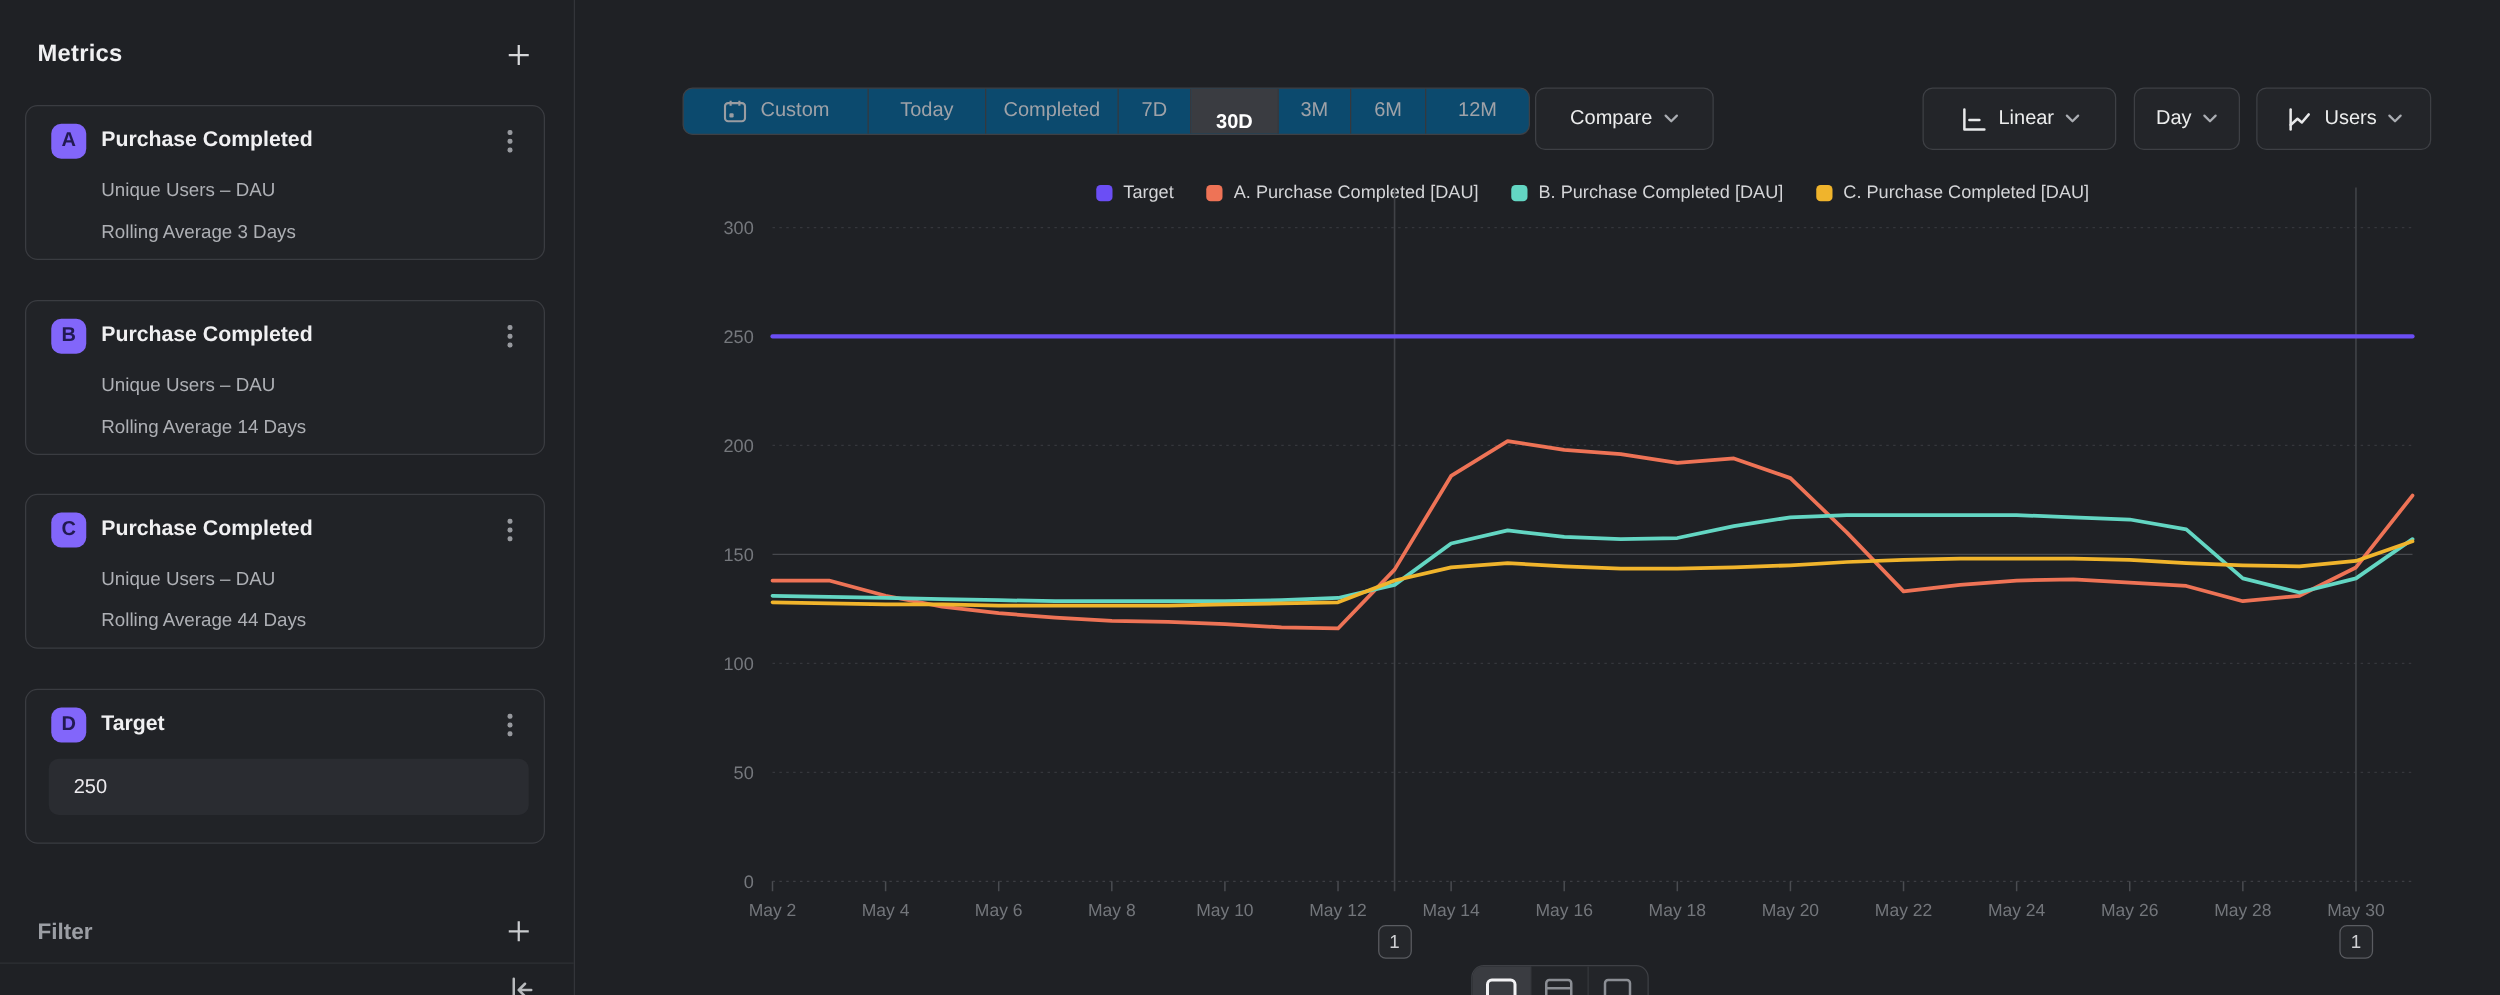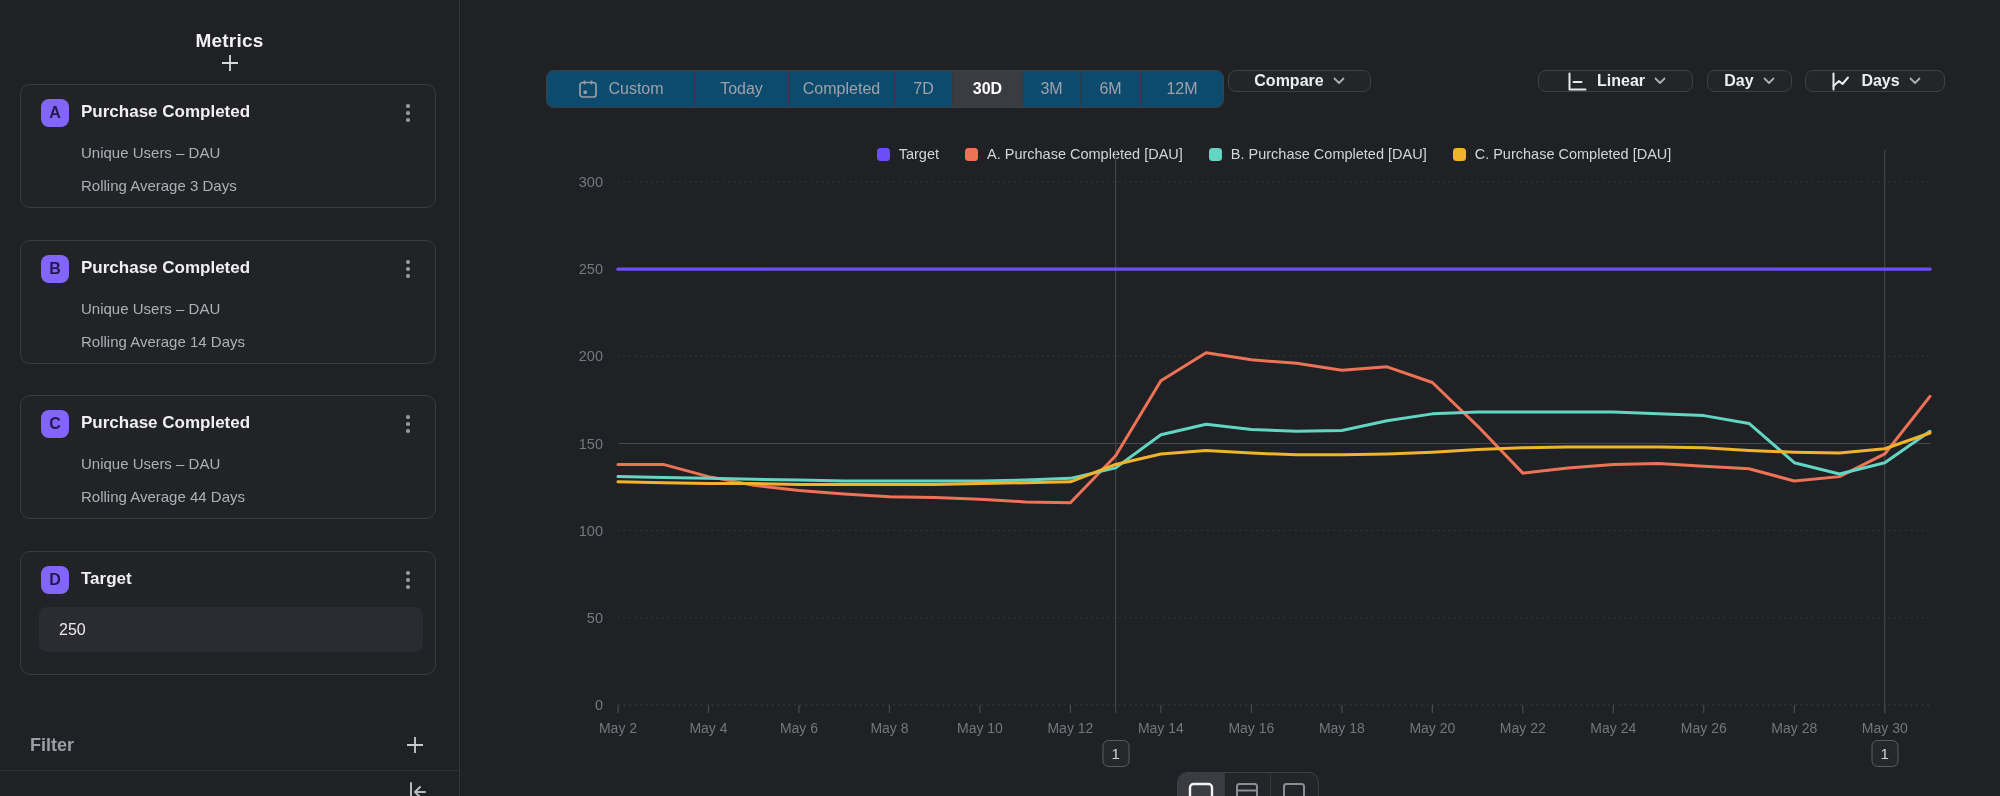--- a/index.html
+++ b/index.html
@@ -6,41 +6,41 @@
   html,body { width:2000px; height:796px; overflow:hidden; }
   body {
     position:relative;
     background:#1f2125;
     font-family:"Liberation Sans","DejaVu Sans",sans-serif;
     color:#ececee;
     -webkit-font-smoothing:antialiased;
   }
   
   .sidebar { position:absolute; left:0; top:0; width:460px; height:796px; border-right:1px solid #33353a; background:#1f2125; }
-  .sidebar-header { position:absolute; left:30px; right:30px; top:30px; height:28px; display:flex; align-items:center; justify-content:space-between;flex-direction:column; }
+  .sidebar-header { position:absolute; left:30px; right:30px; top:30px; height:28px; display:flex; align-items:center; justify-content:space-between; }
   .sidebar-title { font-size:19px; font-weight:700; color:#f0f0f2; letter-spacing:.2px; }
   .icon-btn { width:28px; height:28px; display:flex; align-items:center; justify-content:center; cursor:pointer; background:none; border:none; }
   .metric-card { position:absolute; left:20px; width:416px; height:124px; border:1px solid #3a3c41; border-radius:10px; background:#212327; }
   .badge { position:absolute; left:20px; top:14px; width:28px; height:28px; border-radius:8px; background:#8266fa; color:#221a52; font-size:16px; font-weight:700; display:flex; align-items:center; justify-content:center; }
   .card-title { position:absolute; left:60px; top:17px; font-size:17px; font-weight:700; color:#f0f0f2; }
   .kebab { position:absolute; right:14px; top:14px; width:26px; height:28px; display:flex; flex-direction:column; align-items:center; justify-content:center; gap:3.5px; cursor:pointer; background:none; border:none; }
   .kebab i { width:3.5px; height:3.5px; border-radius:50%; background:#97999e; display:block; }
   .card-sub1 { position:absolute; left:60px; top:59px; font-size:15px; color:#aeb0b5; }
   .card-sub2 { position:absolute; left:60px; top:92px; font-size:15px; color:#aeb0b5; }
   .target-input { position:absolute; left:18px; top:55px; width:384px; height:45px; border-radius:8px; background:#2a2c31; border:none; color:#eceaee; font-size:16px; padding:0 20px; font-family:inherit; outline:none; }
   .filter-row { position:absolute; left:30px; right:30px; top:730px; height:30px; display:flex; align-items:center; justify-content:space-between; }
   .filter-label { font-size:18px; font-weight:700; color:#9b9ea4; }
   .sidebar-divider { position:absolute; left:0; right:0; top:770px; height:1px; background:#2e3034; }
   .collapse-btn { position:absolute; right:30px; top:779px; background:none; border:none; cursor:pointer; }
   
   .seg-control { position:absolute; left:546px; top:70px; height:38px; display:flex; border:1px solid #3e4045; border-radius:8px; background:#0c4a6e; overflow:hidden; }
   .seg { height:100%; display:flex; align-items:center; justify-content:center; gap:9px; font-size:16px; color:#9fa2a8; border-right:1px solid #36383d; cursor:pointer; background:none; border-top:none; border-bottom:none; border-left:none; font-family:inherit; }
   .seg:last-child { border-right:none; }
-  .seg.selected { background:#3a3c41; color:#ffffff; font-weight:700; }
-  .tool-btn { position:absolute; top:70px; height:22px; display:flex; align-items:center; justify-content:center; gap:9px; border:1px solid #3e4045; border-radius:8px; background:#232529; color:#eceded; font-size:16px; font-weight:700; cursor:pointer; font-family:inherit; }
+  .seg.selected { background:#3a3c41; color:#ffffff; font-weight:700;align-items:flex-end; }
+  .tool-btn { position:absolute; top:70px; height:50px; display:flex; align-items:center; justify-content:center; gap:9px; border:1px solid #3e4045; border-radius:8px; background:#232529; color:#eceded; font-size:16px; font-weight:400; cursor:pointer; font-family:inherit; }
   
   .chart-svg { position:absolute; left:460px; top:0; }
   .legend { position:absolute; left:618px; top:146px; width:1312px; display:flex; justify-content:center; gap:26px; }
   .legend-item { display:flex; align-items:center; gap:9px; }
   .legend-swatch { width:13px; height:13px; border-radius:3.5px; }
   .legend-label { font-size:14.5px; color:#d4d5d8; }
   .annotation-badge { position:absolute; top:740px; width:27px; height:27px; transform:translateX(-50%); border:1px solid #5a5c61; border-radius:6px; background:#25272b; color:#cfd0d3; font-size:15px; display:flex; align-items:center; justify-content:center; cursor:pointer; }
   
   .view-switcher { position:absolute; left:1177px; top:772px; height:42px; display:flex; border:1px solid #3e4045; border-radius:10px; background:#232529; overflow:hidden; }
   .view-seg { width:46.6px; height:100%; display:flex; align-items:flex-start; justify-content:center; padding-top:9px; border-right:1px solid #36383d; cursor:pointer; background:none; border-top:none; border-bottom:none; border-left:none; }
@@ -178,21 +178,21 @@
   <svg width="12" height="8" viewBox="0 0 12 8">
       <path d="M1.5 1.5L6 6l4.5-4.5" stroke="#aaadb2" stroke-width="1.8" fill="none" stroke-linecap="round" stroke-linejoin="round"></path>
     </svg>
 </button>
 
 <button class="tool-btn" style="left:1805px; width:140px">
   <svg width="23" height="23" viewBox="0 0 23 23">
     <path d="M4.5 3.5v16" stroke="#e8e9ea" stroke-width="2" stroke-linecap="round"></path>
     <path d="M4.5 16l5.5-5 3.5 3 5.5-6.5" stroke="#e8e9ea" stroke-width="2" fill="none" stroke-linecap="round" stroke-linejoin="round"></path>
   </svg>
-  <span>Days</span>
+  <span>Users</span>
   <svg width="12" height="8" viewBox="0 0 12 8">
       <path d="M1.5 1.5L6 6l4.5-4.5" stroke="#aaadb2" stroke-width="1.8" fill="none" stroke-linecap="round" stroke-linejoin="round"></path>
     </svg>
 </button>
 
 <div class="legend">
   <div class="legend-item">
     <span class="legend-swatch" style="background: rgb(107, 78, 245);"></span>
     <span class="legend-label">Target</span>
   </div>

